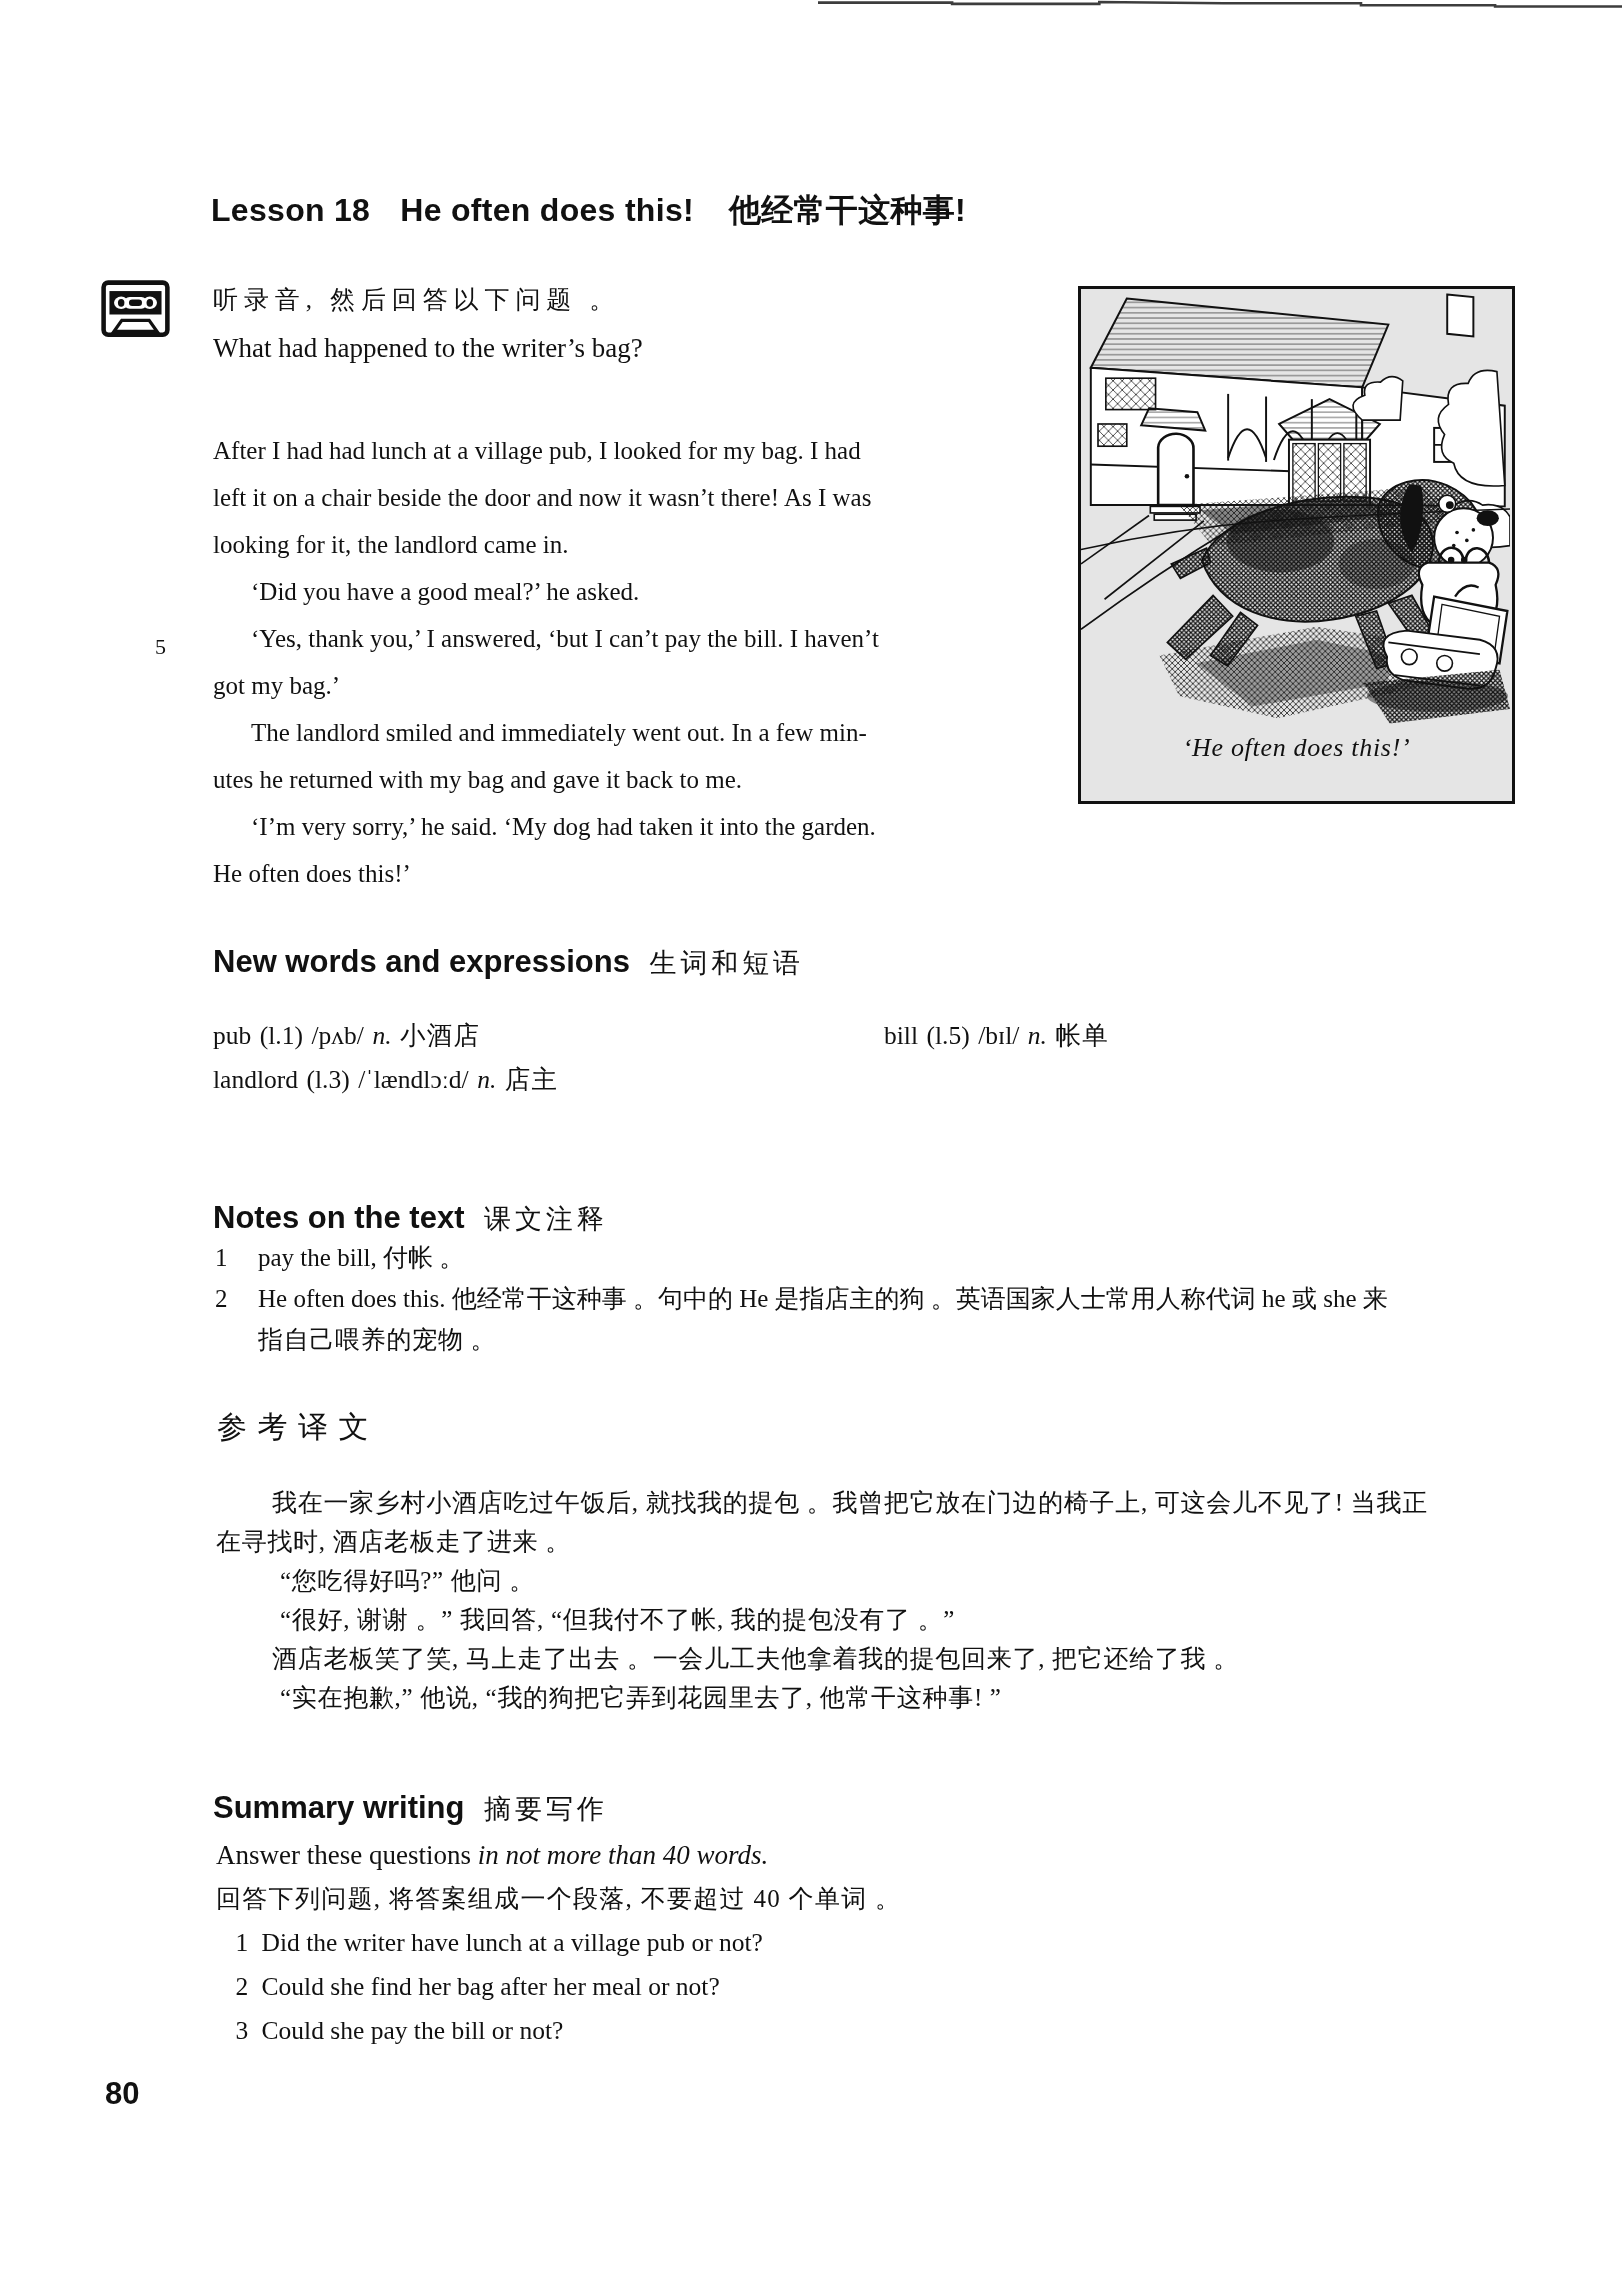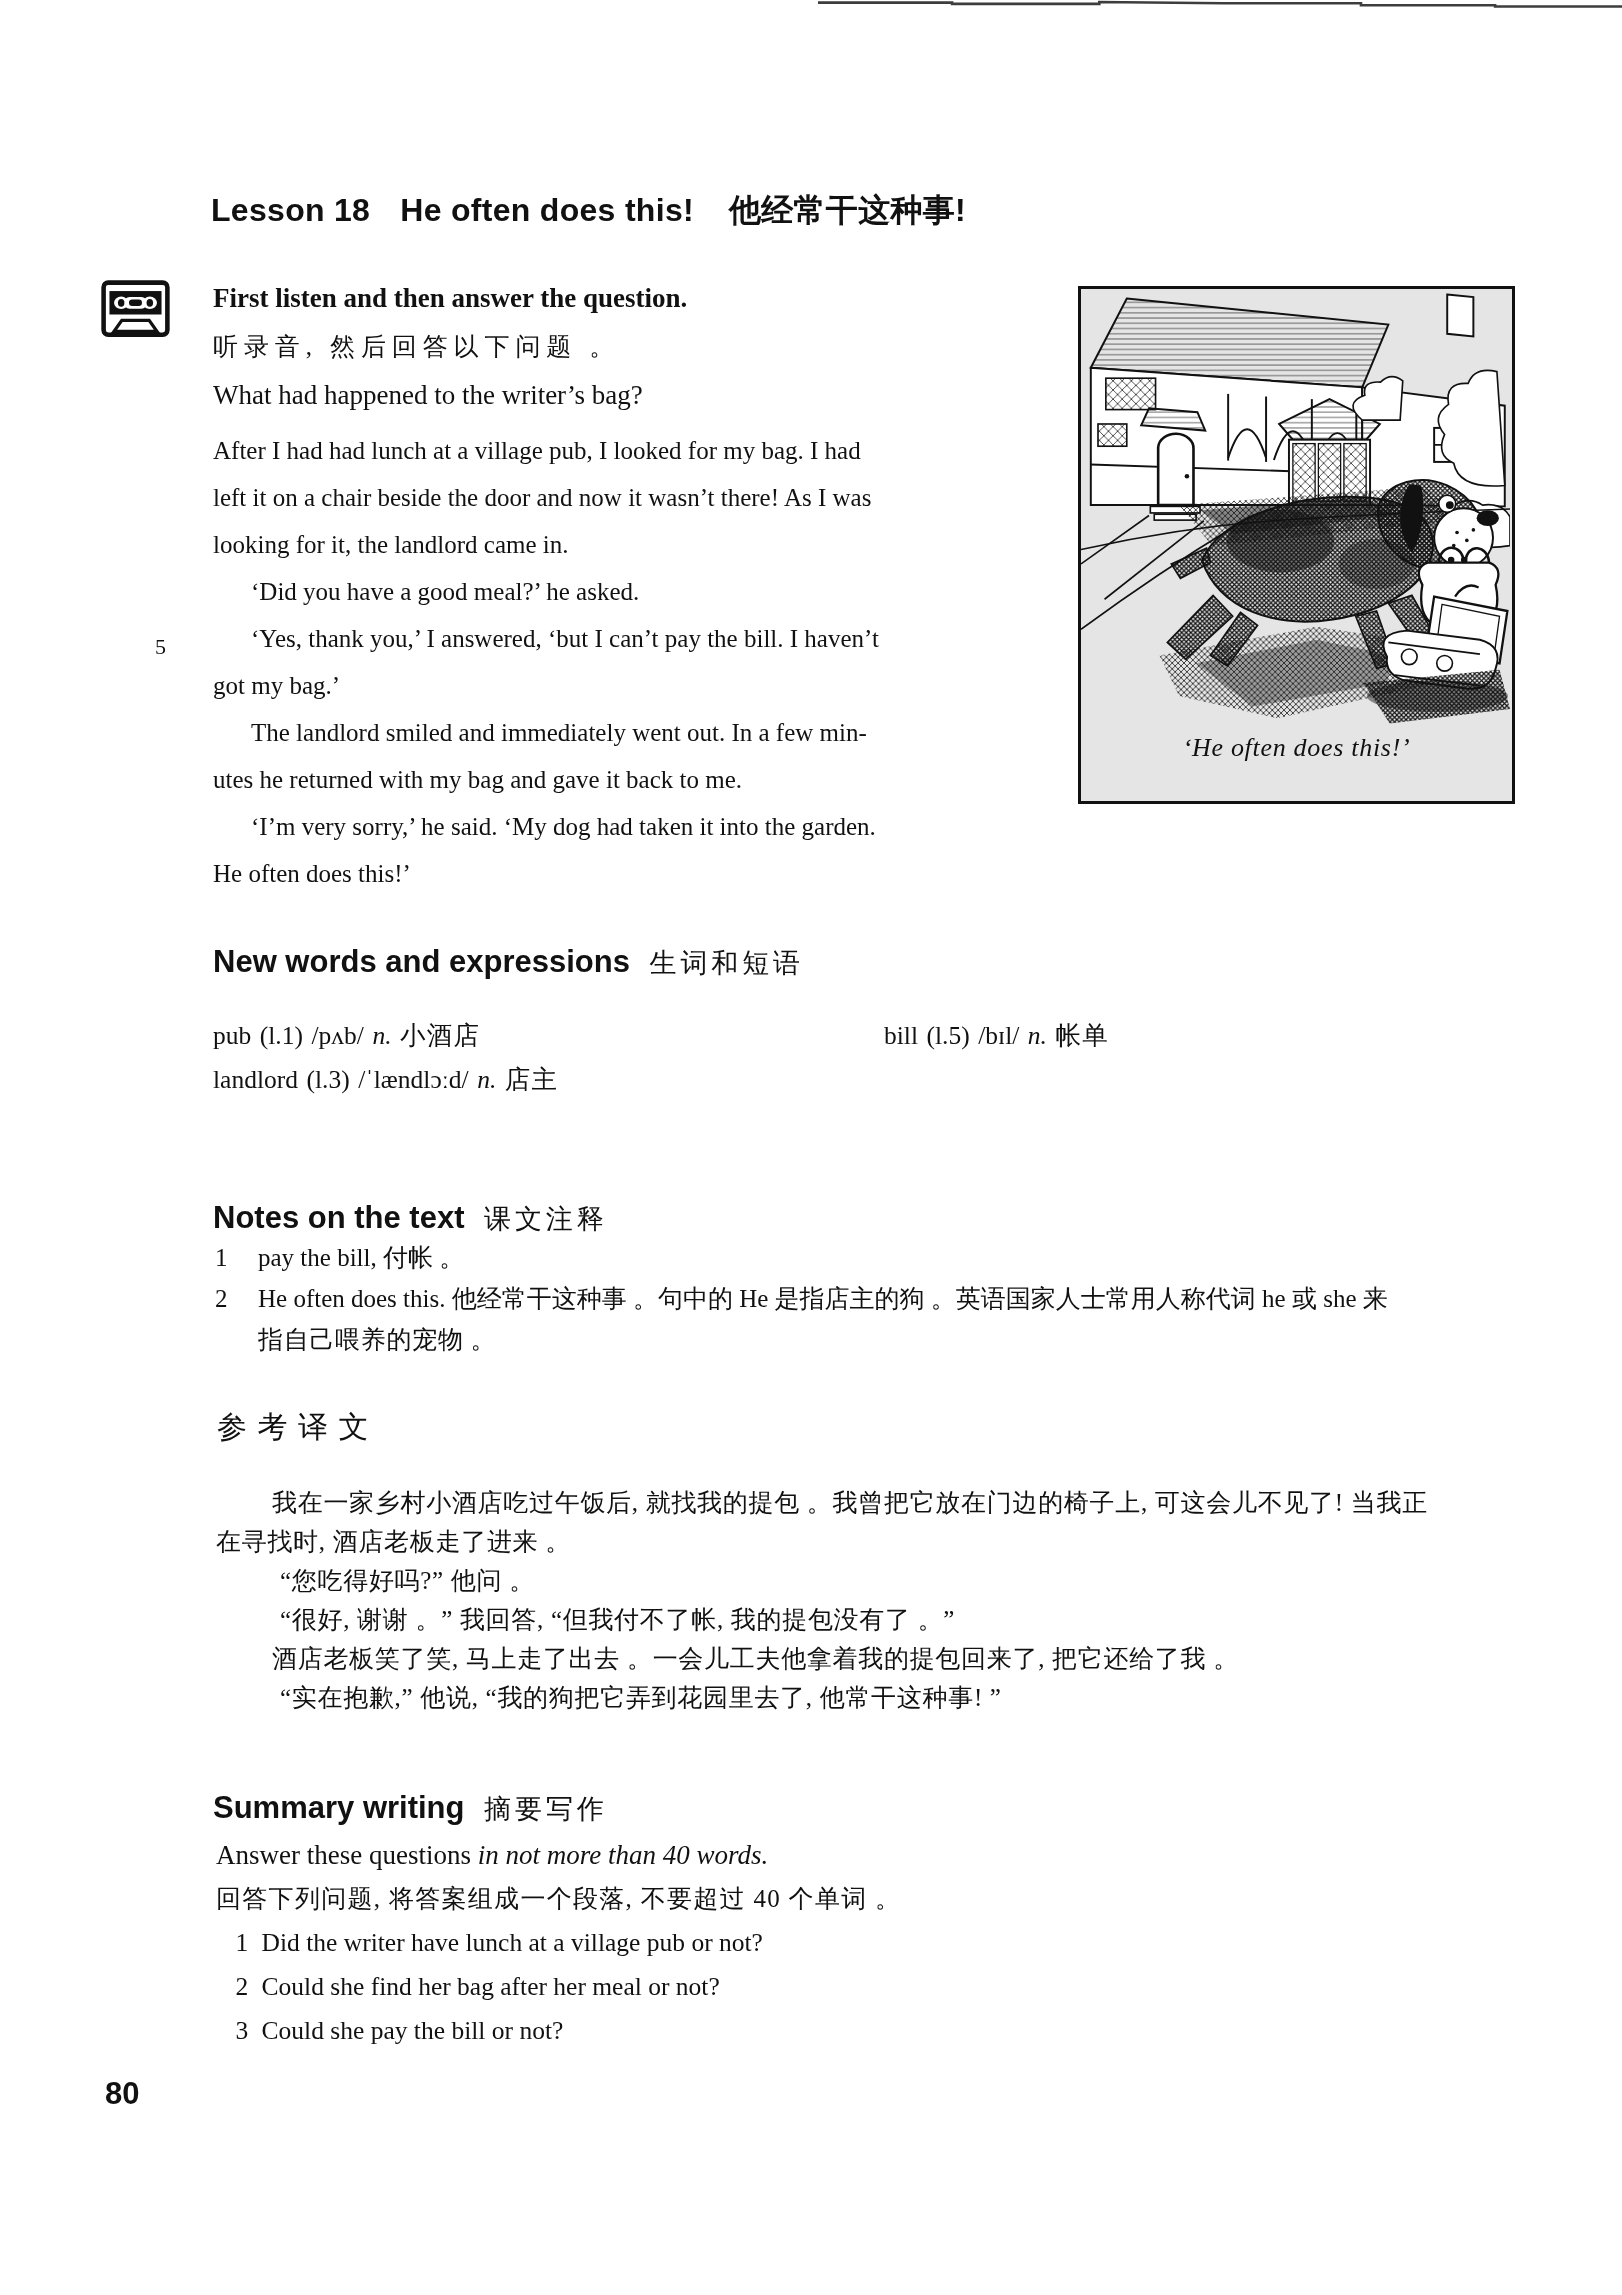--- a/index.html
+++ b/index.html
@@ -102,21 +102,20 @@
       <ellipse cx="75" cy="35" rx="11" ry="9.5" fill="#fff"></ellipse>
       <rect x="35" y="26" width="36" height="18" rx="9" fill="#fff"></rect>
       <ellipse cx="31" cy="35" rx="5" ry="6" fill="#111"></ellipse>
       <ellipse cx="75" cy="35" rx="5" ry="6" fill="#111"></ellipse>
       <rect x="43" y="30" width="20" height="10" rx="5" fill="#111"></rect>
       <polygon points="32,62 74,62 86,79 20,79" fill="#fff" stroke="#111" stroke-width="5"></polygon>
     </svg>
   </div>
 
   <div class="intro">
-    <div class="intro-en">First listen and then answer the question.</div>
     <div class="intro-zh">听录音, 然后回答以下问题 。</div>
     <div class="intro-q">What had happened to the writer’s bag?</div>
   </div>
 
   <div class="passage">
     <div class="pl">After I had had lunch at a village pub, I looked for my bag. I had</div>
     <div class="pl">left it on a chair beside the door and now it wasn’t there! As I was</div>
     <div class="pl">looking for it, the landlord came in.</div>
     <div class="pl ind">‘Did you have a good meal?’ he asked.</div>
     <div class="pl ind">‘Yes, thank you,’ I answered, ‘but I can’t pay the bill. I haven’t</div>

